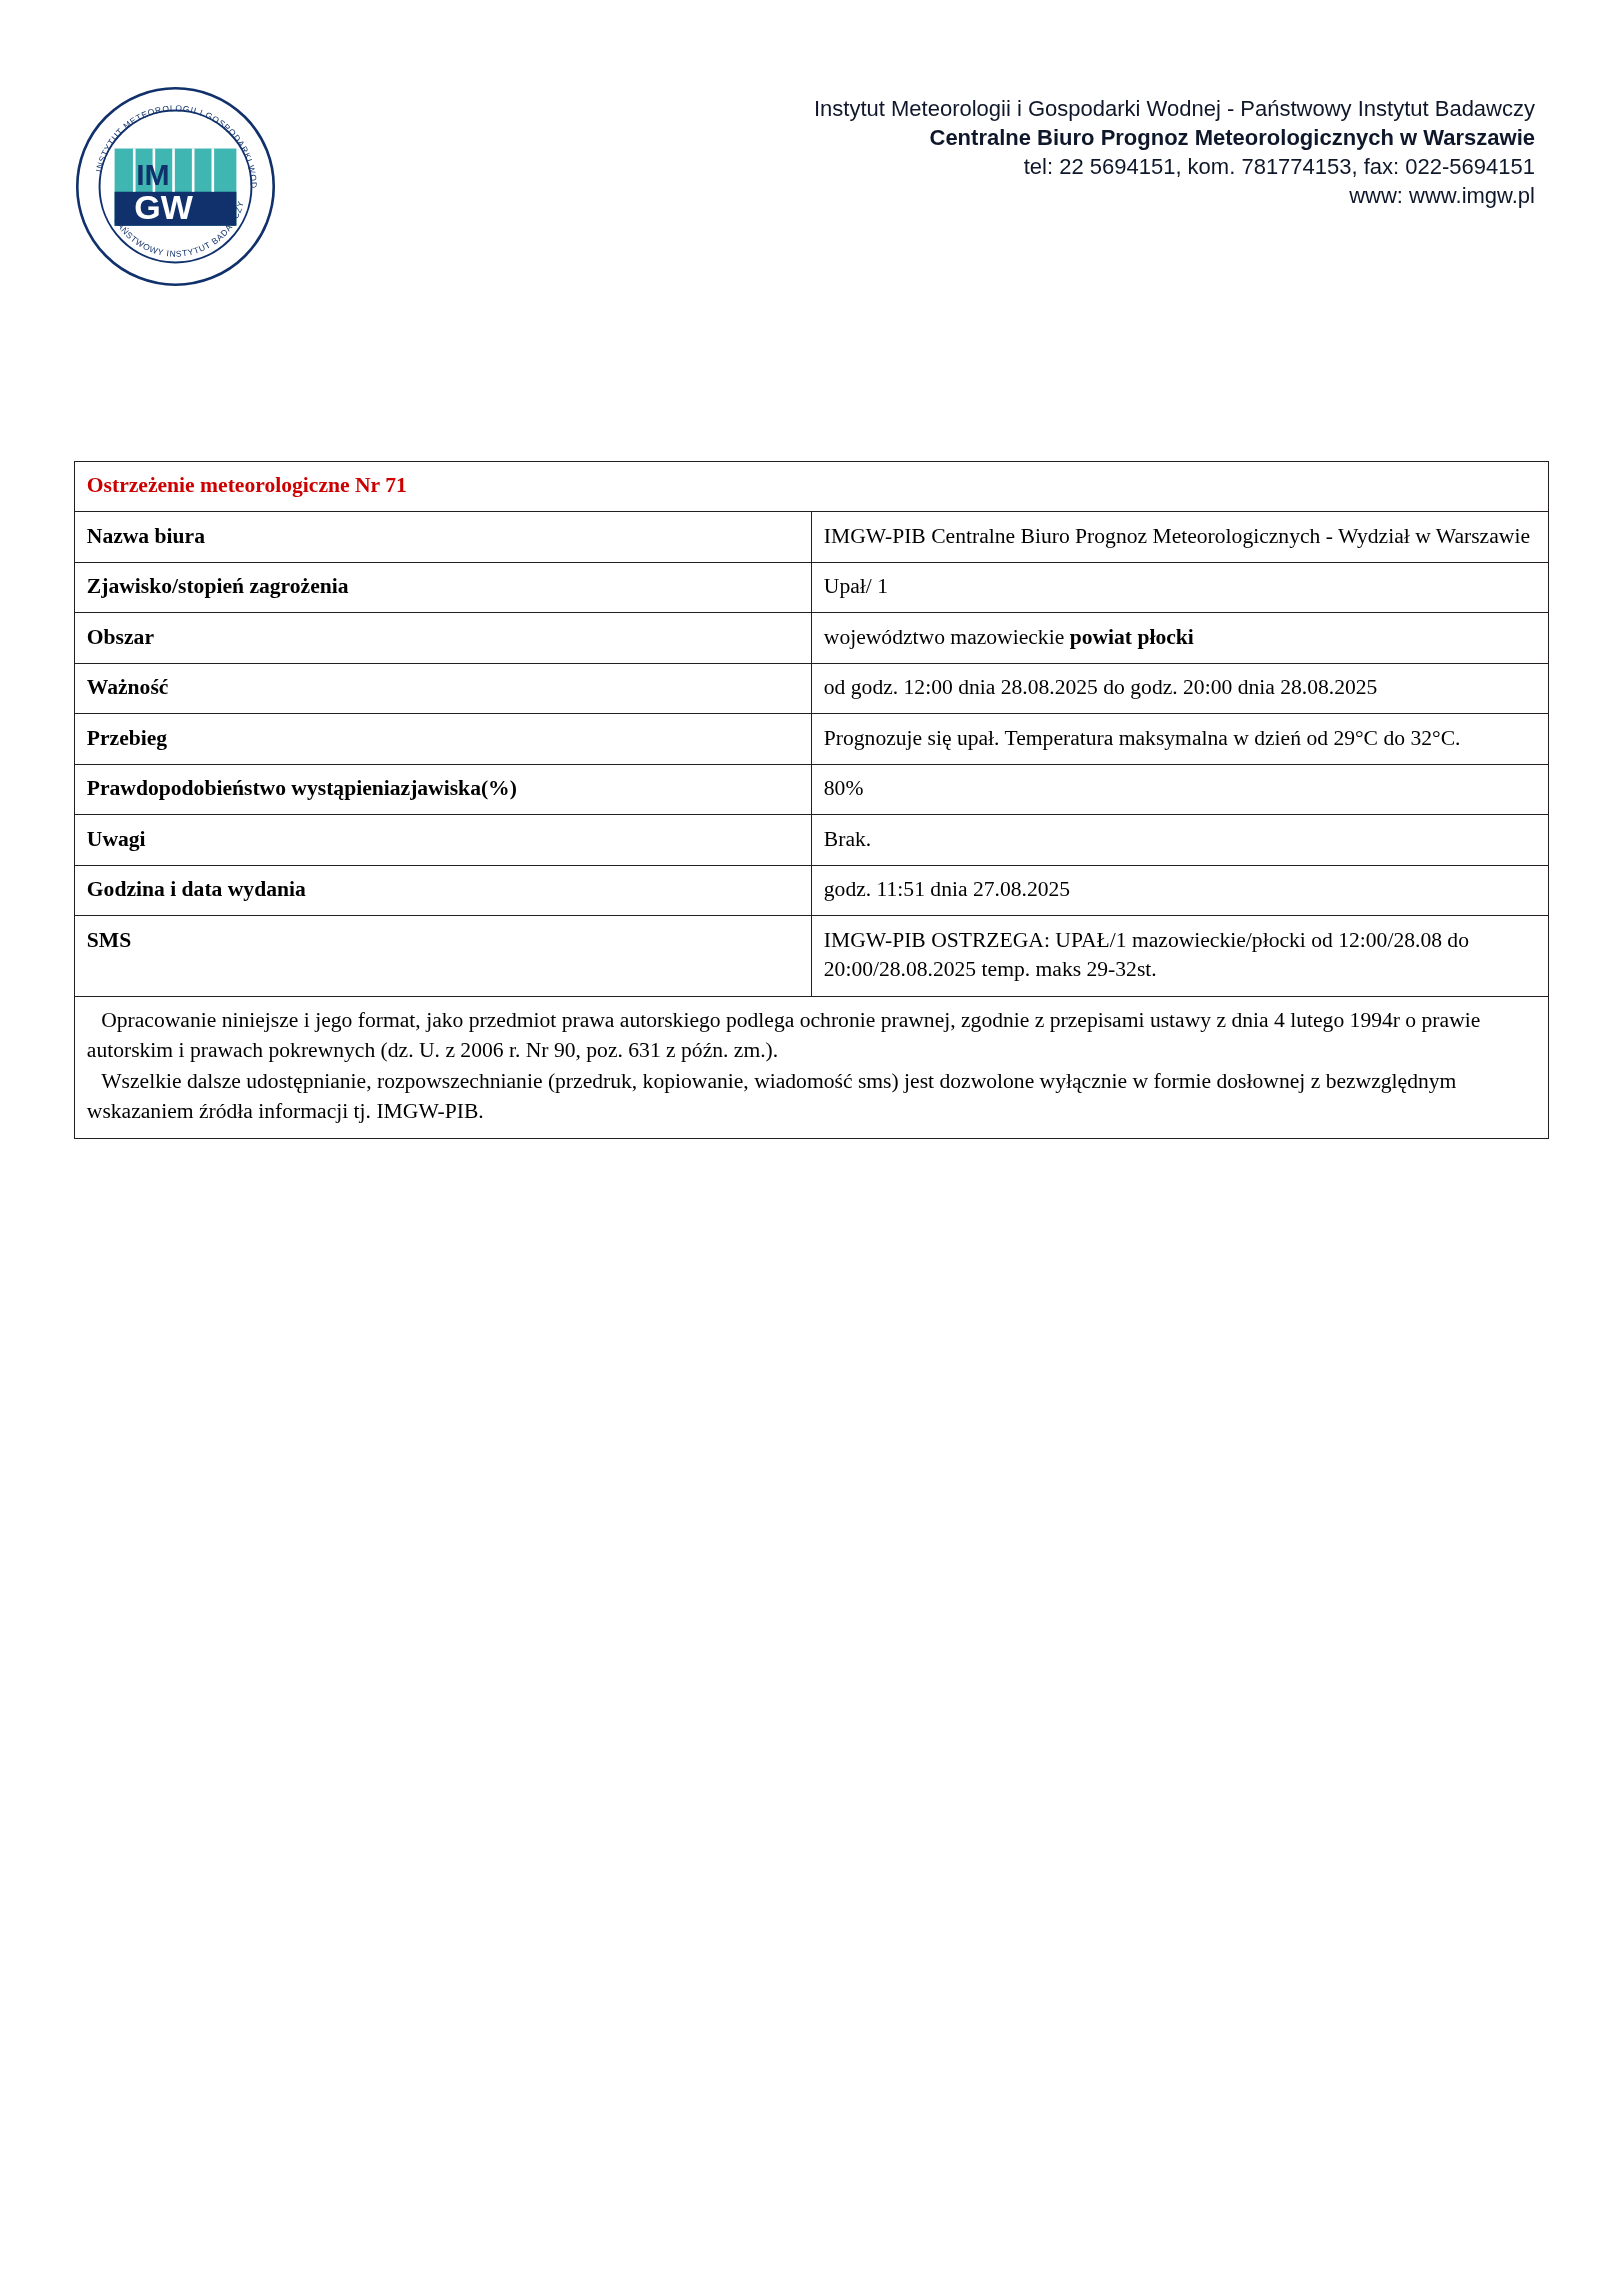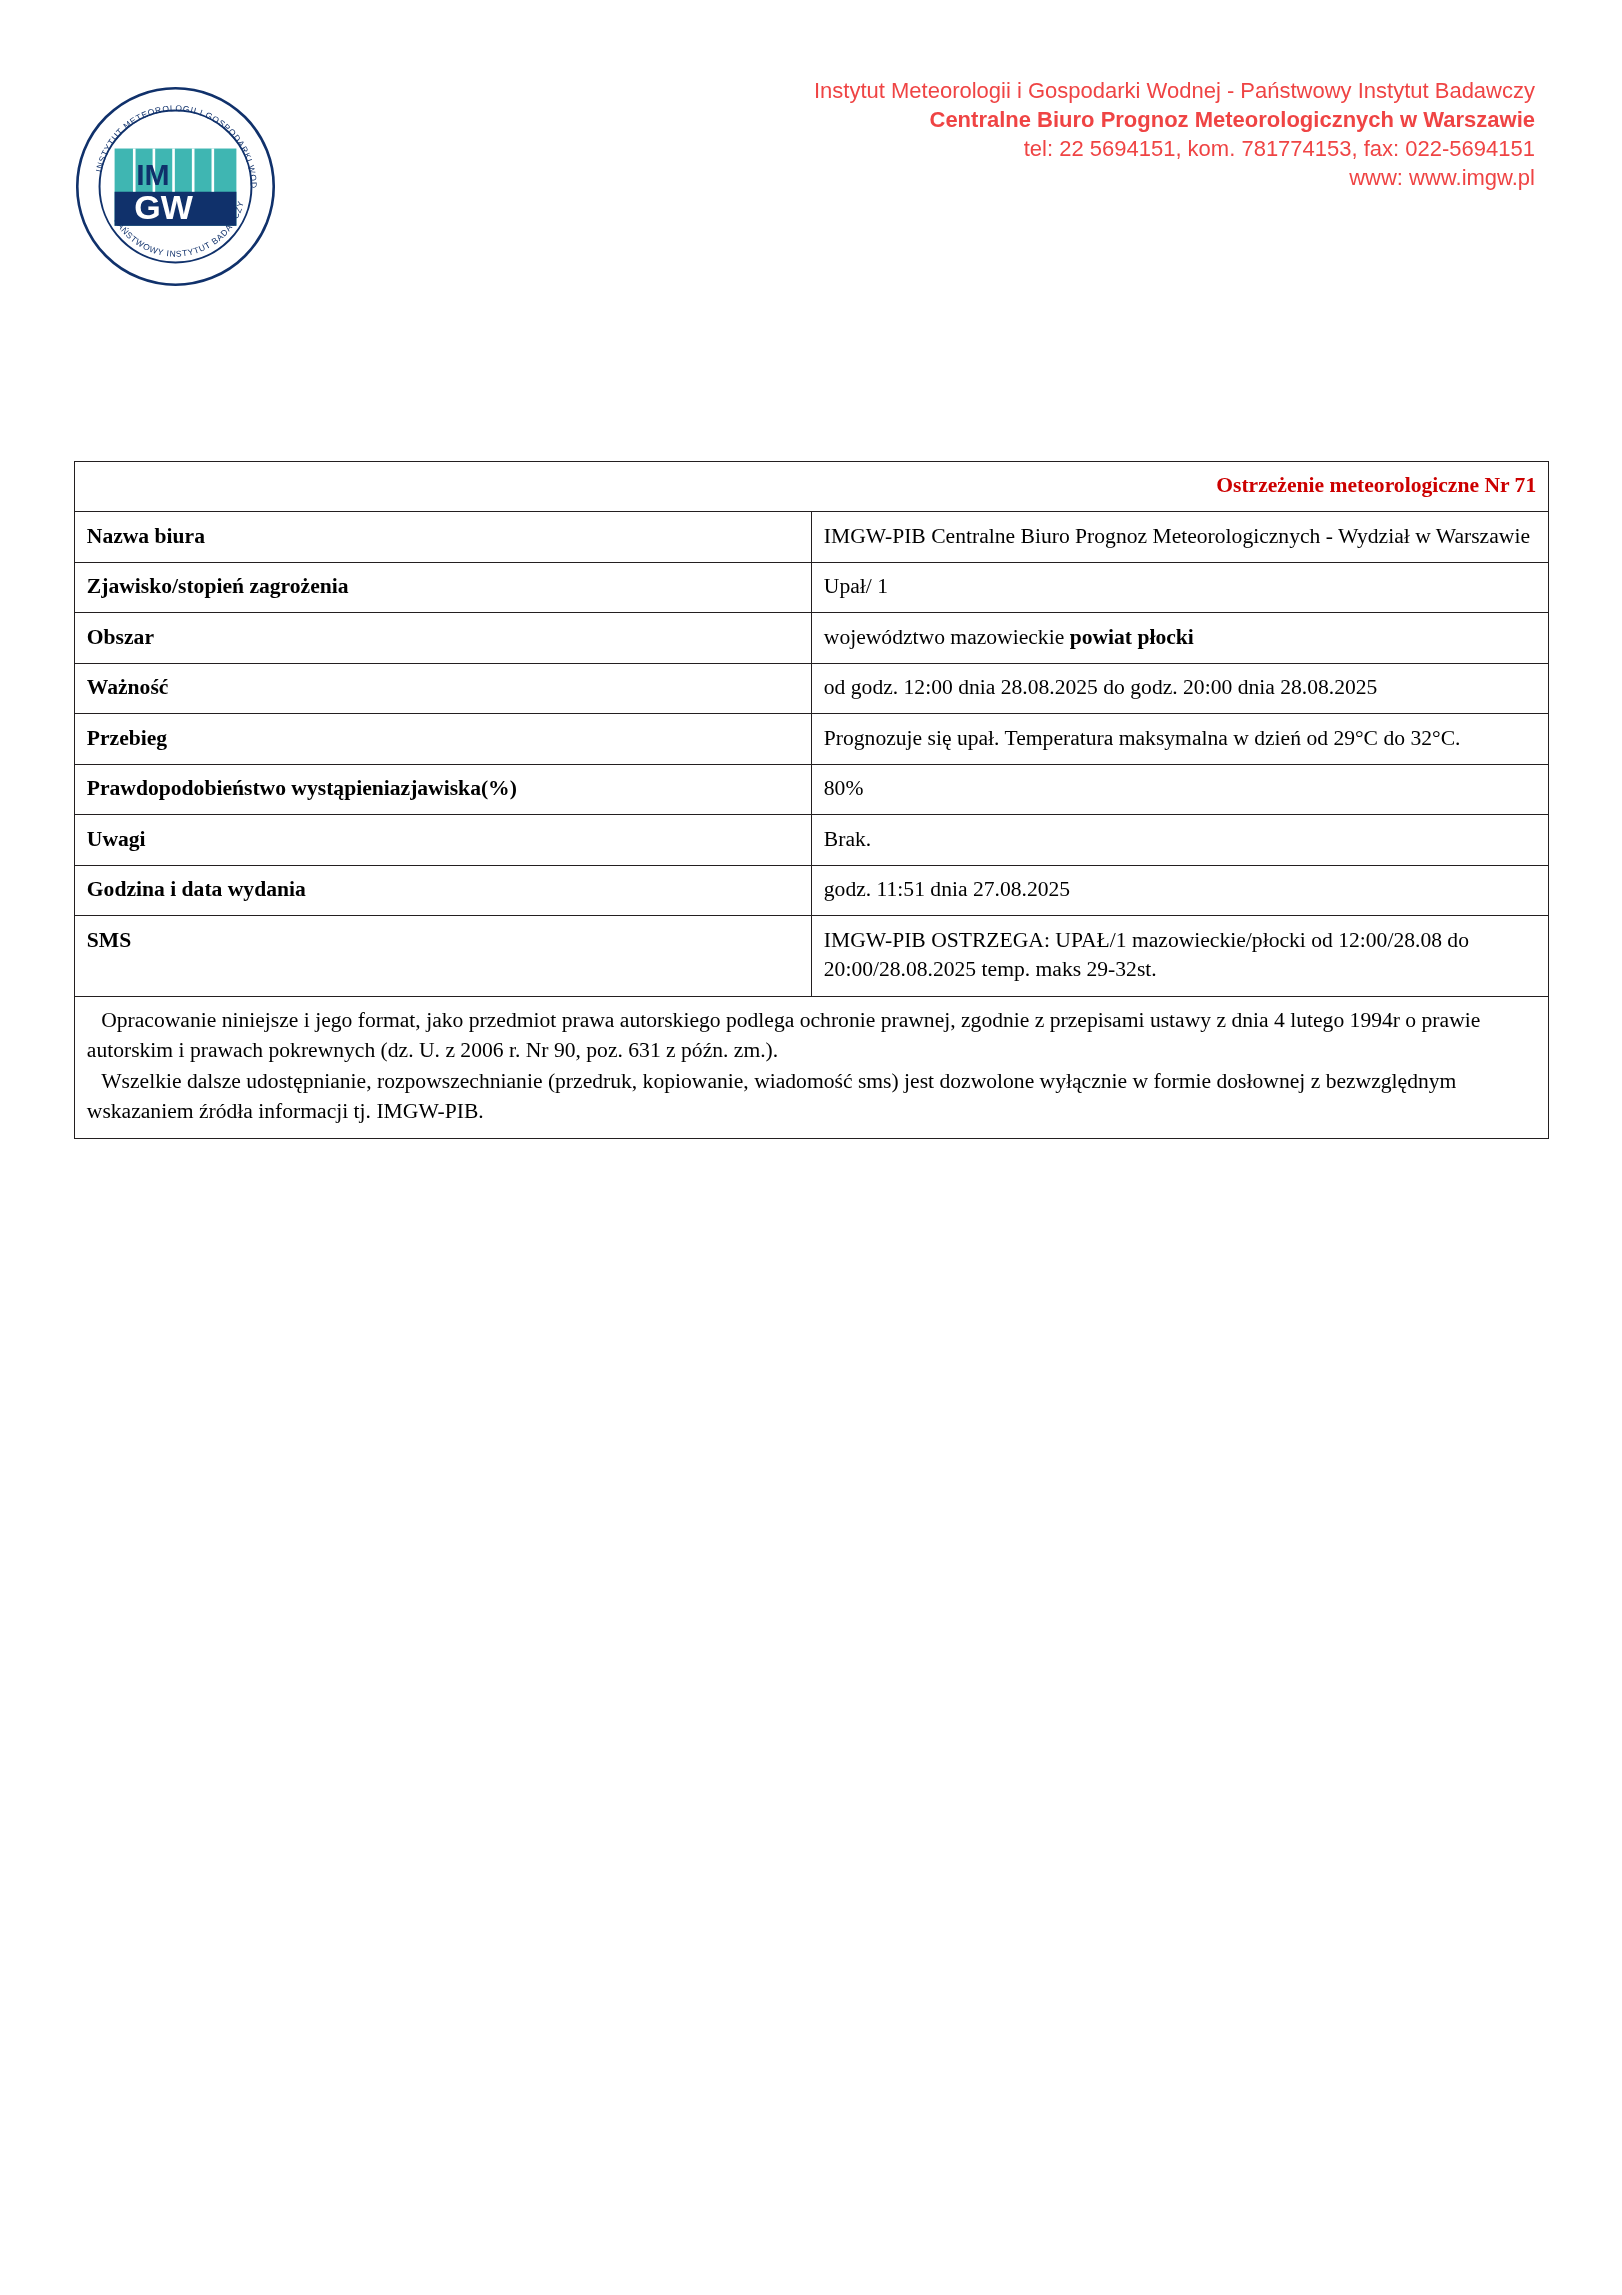--- a/index.html
+++ b/index.html
@@ -35,26 +35,26 @@
     position: absolute;
     left: 74px;
     top: 23px;
     width: 203px;
     height: 203px;
   }
 
   .header-text {
     position: absolute;
     right: 87px;
-    top: 14px;
+    top: 32px;
     text-align: right;
     font-family: "Liberation Sans", sans-serif;
     font-size: 22px;
     line-height: 1.32;
-    color: #ef4444;
+    color: #0f172a;
   }
   .header-text .line-bold {
     font-weight: bold;
   }
 
   
   .doc-table {
     position: absolute;
     left: 74px;
     top: 461px;
@@ -70,21 +70,21 @@
     line-height: 1.38;
   }
   .doc-table td.label {
     width: 393px;
     font-weight: bold;
   }
   .doc-table td.value {
     font-weight: normal;
   }
   .title-cell {
-    text-align: right;
+    text-align: left;
     color: #cc0000;
     font-weight: bold;
     font-size: 26px;
     padding: 13px 6.5px 14.4px 6.5px;
     margin-left: 48px;
   }
   .value b {
     font-weight: bold;
   }
   .footnote-cell {

